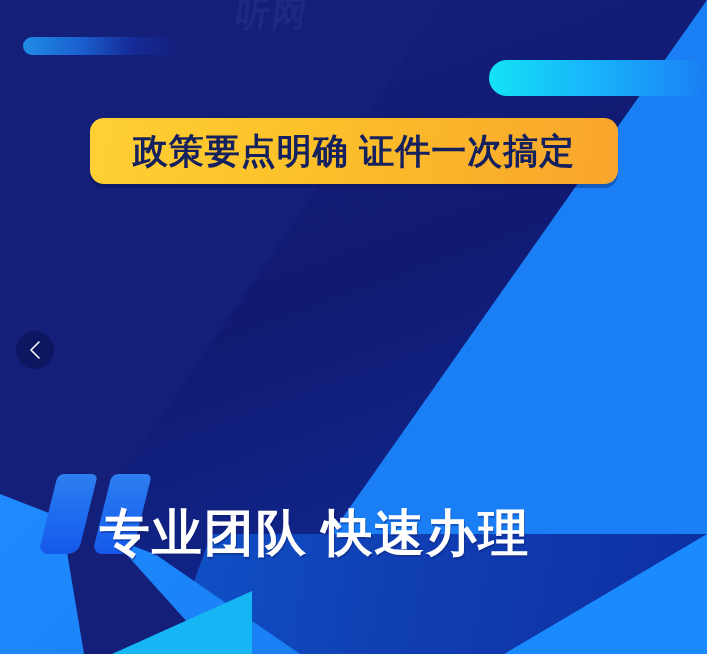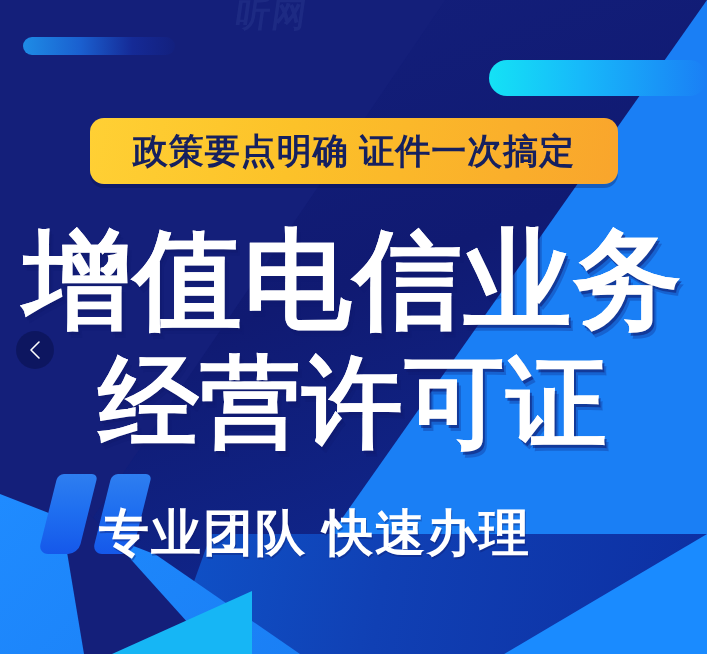--- a/index.html
+++ b/index.html
@@ -203,20 +203,21 @@
     left: 0;
     top: 500px;
     width: 630px;
     text-align: center;
     color: #ffffff;
     font-size: 50px;
     font-weight: 700;
     letter-spacing: 2px;
     white-space: nowrap;
     text-shadow: 1px 2px 0 rgba(14, 24, 100, 0.35);
+    font-family: Liberation Serif, serif;
   }
 
   
   .carousel-prev {
     position: absolute;
     left: 16px;
     top: 331px;
     width: 38px;
     height: 38px;
     border-radius: 50%;
@@ -245,23 +246,21 @@
 
   <div class="deco-pill deco-pill-left"></div>
   <div class="deco-pill deco-pill-right"></div>
 
   <div class="watermark">听网</div>
 
   <div class="ribbon">
     <div class="ribbon-text">政策要点明确 证件一次搞定</div>
   </div>
 
-  <div class="headline headline-1">增值电信业务</div>
-
-  <div class="headline headline-2">经营许可证</div>
+
 
   <div class="quote-mark">
     <span class="q1"></span>
     <span class="q2"></span>
   </div>
 
   <div class="subtitle">专业团队 快速办理</div>
 
   <div class="carousel-prev">
     <svg width="14" height="20" viewBox="0 0 14 20">

